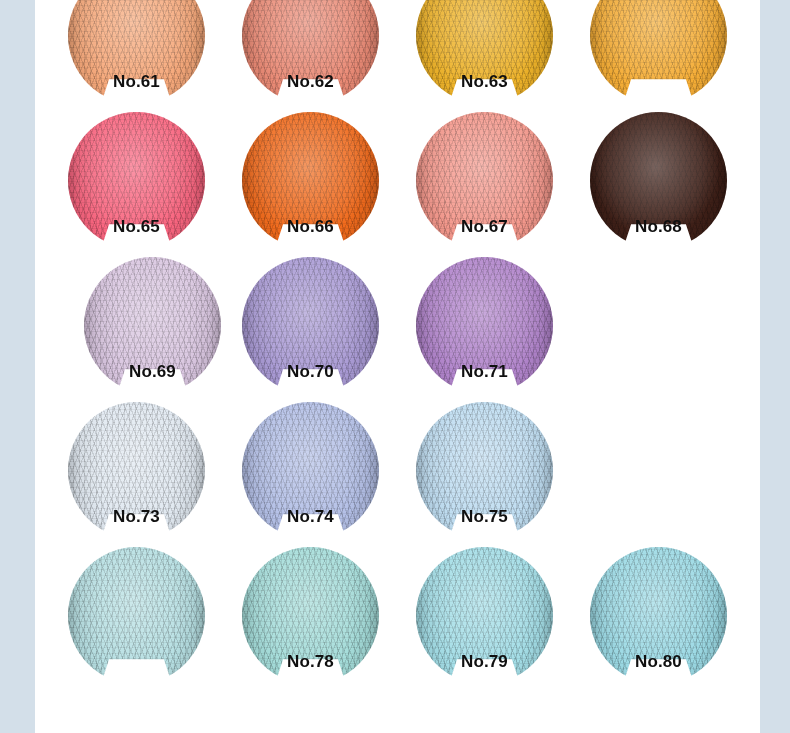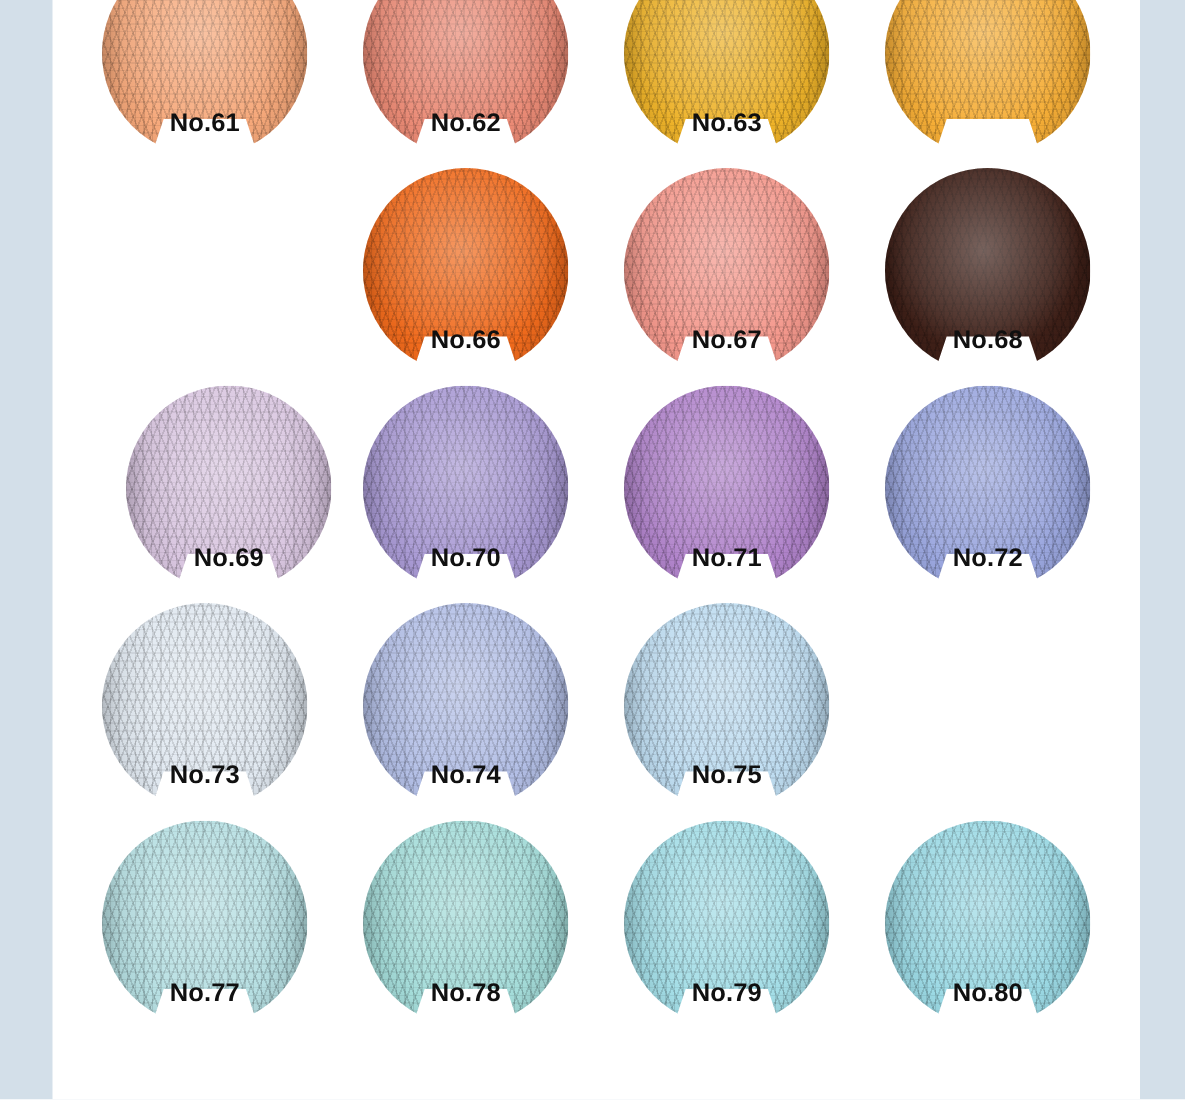--- a/index.html
+++ b/index.html
@@ -161,20 +161,28 @@
           </div>
           <div class="label">No.63</div>
         </div>
         <div class="swatch" style="left: 555px; top: -33px;">
           <div class="disc">
             <div class="base" style="background: rgb(245, 173, 54);"></div>
             <div class="knit"></div>
             <div class="shade"></div>
           </div>
         </div>
+        <div class="swatch" style="left: 33px; top: 112px;">
+          <div class="disc">
+            <div class="base" style="background: rgb(249, 101, 127);"></div>
+            <div class="knit"></div>
+            <div class="shade"></div>
+          </div>
+          <div class="label">No.65</div>
+        </div>
         <div class="swatch" style="left: 207px; top: 112px;">
           <div class="disc">
             <div class="base" style="background: rgb(240, 106, 28);"></div>
             <div class="knit"></div>
             <div class="shade"></div>
           </div>
           <div class="label">No.66</div>
         </div>
         <div class="swatch" style="left: 381px; top: 112px;">
           <div class="disc">
@@ -209,28 +217,20 @@
           <div class="label">No.70</div>
         </div>
         <div class="swatch" style="left: 381px; top: 257px;">
           <div class="disc">
             <div class="base" style="background: rgb(177, 132, 203);"></div>
             <div class="knit"></div>
             <div class="shade"></div>
           </div>
           <div class="label">No.71</div>
         </div>
-        <div class="swatch" style="left: 555px; top: 257px;">
-          <div class="disc">
-            <div class="base" style="background: rgb(154, 166, 222);"></div>
-            <div class="knit"></div>
-            <div class="shade"></div>
-          </div>
-          <div class="label">No.72</div>
-        </div>
         <div class="swatch" style="left: 33px; top: 402px;">
           <div class="disc">
             <div class="base" style="background: rgb(224, 232, 240);"></div>
             <div class="knit"></div>
             <div class="shade"></div>
           </div>
           <div class="label">No.73</div>
         </div>
         <div class="swatch" style="left: 207px; top: 402px;">
           <div class="disc">
@@ -247,21 +247,20 @@
             <div class="shade"></div>
           </div>
           <div class="label">No.75</div>
         </div>
         <div class="swatch" style="left: 33px; top: 547px;">
           <div class="disc">
             <div class="base" style="background: rgb(182, 223, 226);"></div>
             <div class="knit"></div>
             <div class="shade"></div>
           </div>
-          <div class="label">No.77</div>
         </div>
         <div class="swatch" style="left: 207px; top: 547px;">
           <div class="disc">
             <div class="base" style="background: rgb(164, 220, 217);"></div>
             <div class="knit"></div>
             <div class="shade"></div>
           </div>
           <div class="label">No.78</div>
         </div>
         <div class="swatch" style="left: 381px; top: 547px;">

